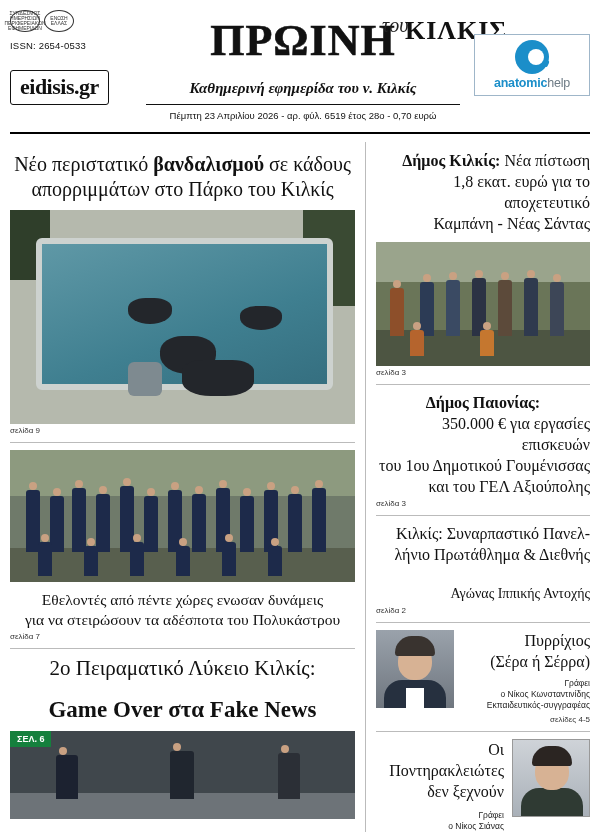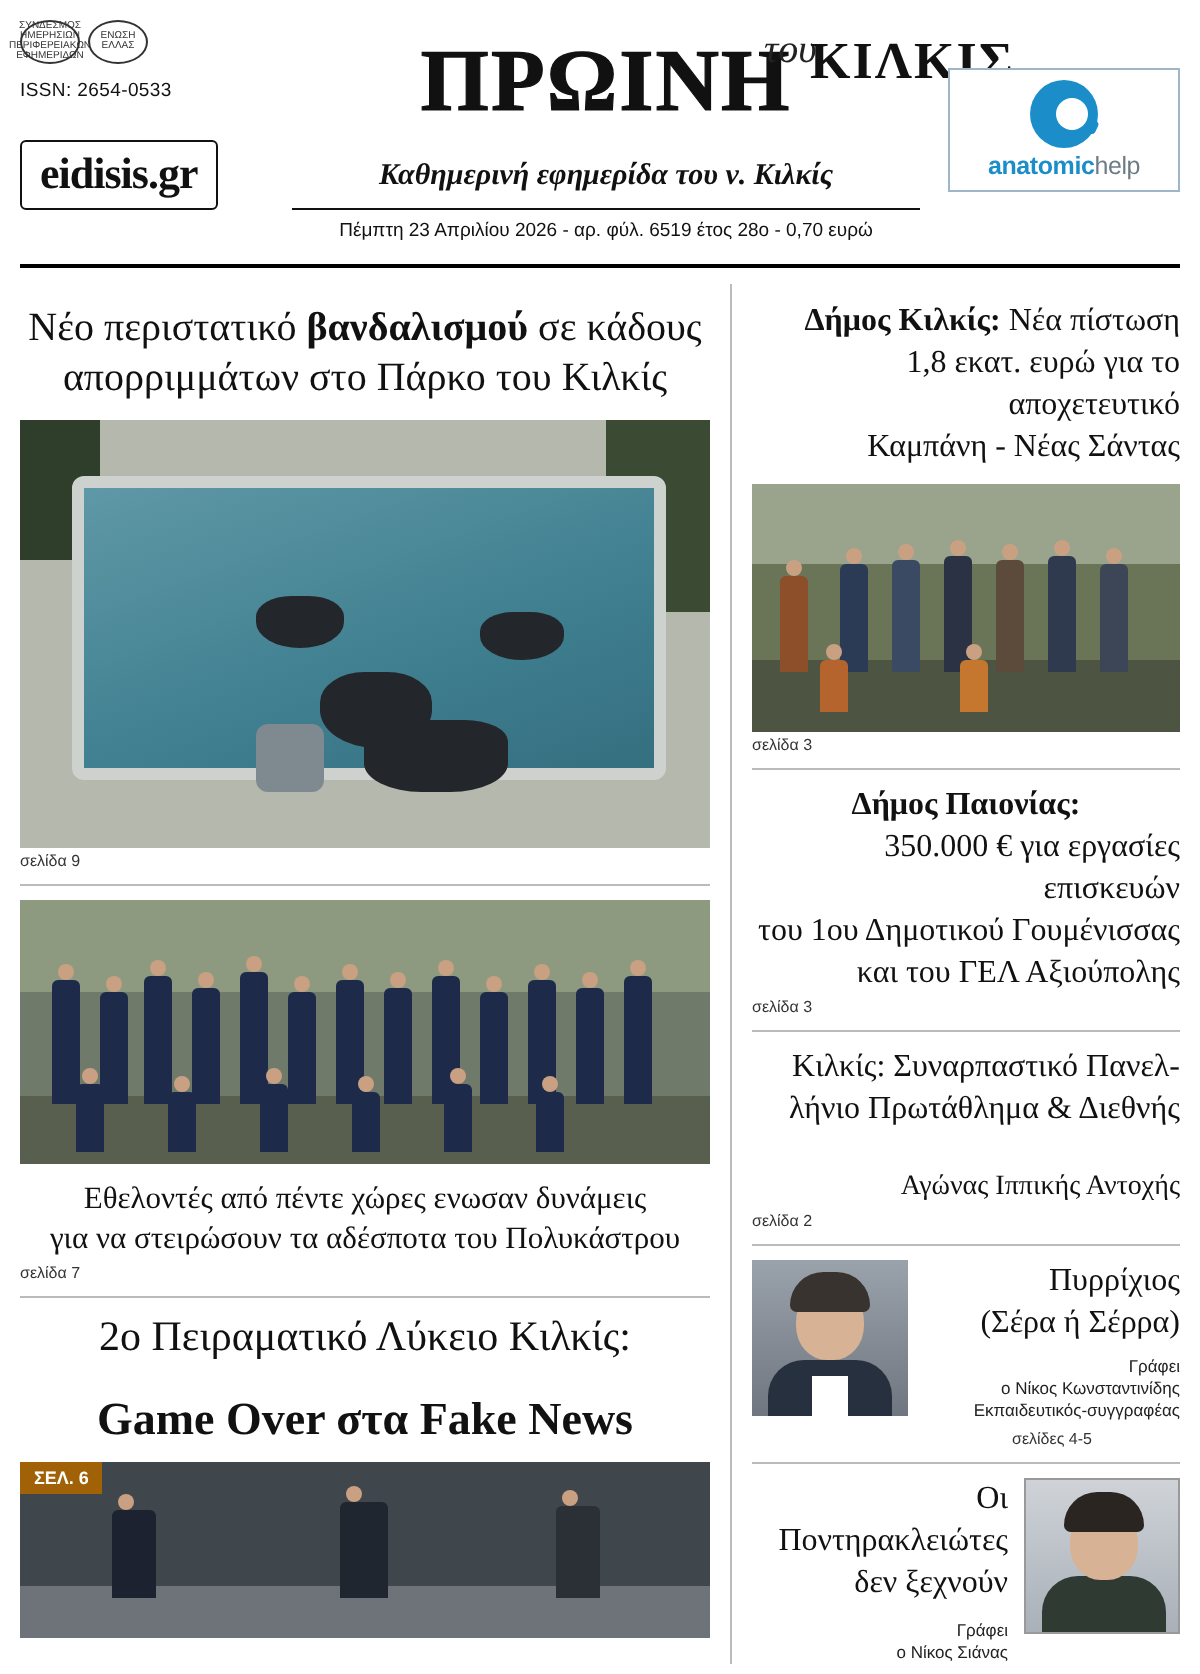--- a/index.html
+++ b/index.html
@@ -92,21 +92,21 @@
   .pt-head { position:absolute; left:22px; top:12px; width:34px; height:38px; border-radius:50% 50% 45% 45%; background:#d7b294; }
   .pt-hair { position:absolute; left:19px; top:6px; width:40px; height:20px; border-radius:20px 20px 4px 4px; background:#39332f; }
   .pt-body { position:absolute; left:8px; bottom:0; width:62px; height:28px; background:#26303f; border-radius:18px 18px 0 0; }
   .pt-shirt { position:absolute; left:30px; bottom:0; width:18px; height:20px; background:#fff; }
 
   .rhead { font-family:"Liberation Serif", serif; font-size:16px; line-height:21px; text-align:right; }
   .rhead b { font-weight:bold; }
   .byline { font-family:"Liberation Sans", sans-serif; font-size:8.5px; line-height:11px; text-align:right; color:#222; }
   .sel-right { text-align:right; }
 
-  .sel6 { display:inline-block; background:#a16207; color:#fff; font-family:"Liberation Sans", sans-serif;
+  .sel6 { display:inline-block; background:#15803d; color:#fff; font-family:"Liberation Sans", sans-serif;
           font-size:9px; font-weight:bold; padding:3px 7px; position:absolute; left:0; top:0; z-index:3; }
 
   .bigline { font-family:"Liberation Serif", serif; text-align:center; }
   .bigline .l1 { font-size:21px; }
   .bigline .l2 { font-size:23px; font-weight:bold; margin-top:16px; }
 
   .caption-center { font-family:"Liberation Serif", serif; font-size:15.5px; line-height:20px; text-align:center; }
 </style>
 </head>
 <body>
@@ -268,21 +268,21 @@
         <div style="flex:1;">
           <div class="rhead">
             <div>Πυρρίχιος</div>
             <div>(Σέρα ή Σέρρα)</div>
           </div>
           <div class="byline" style="margin-top:6px;">
             <div>Γράφει</div>
             <div>ο Νίκος Κωνσταντινίδης</div>
             <div>Εκπαιδευτικός-συγγραφέας</div>
           </div>
-          <div class="cap sel-right" style="margin-top:4px;text-align:center;">σελίδες 4-5</div>
+          <div class="cap sel-right" style="margin-top:4px;">σελίδες 4-5</div>
         </div>
       </div>
 
       <div class="sep"></div>
 
       <div style="display:flex; gap:8px; align-items:flex-start;">
         <div style="flex:1;">
           <div class="rhead">
             <div>Οι Ποντηρακλειώτες</div>
             <div>δεν ξεχνούν</div>

